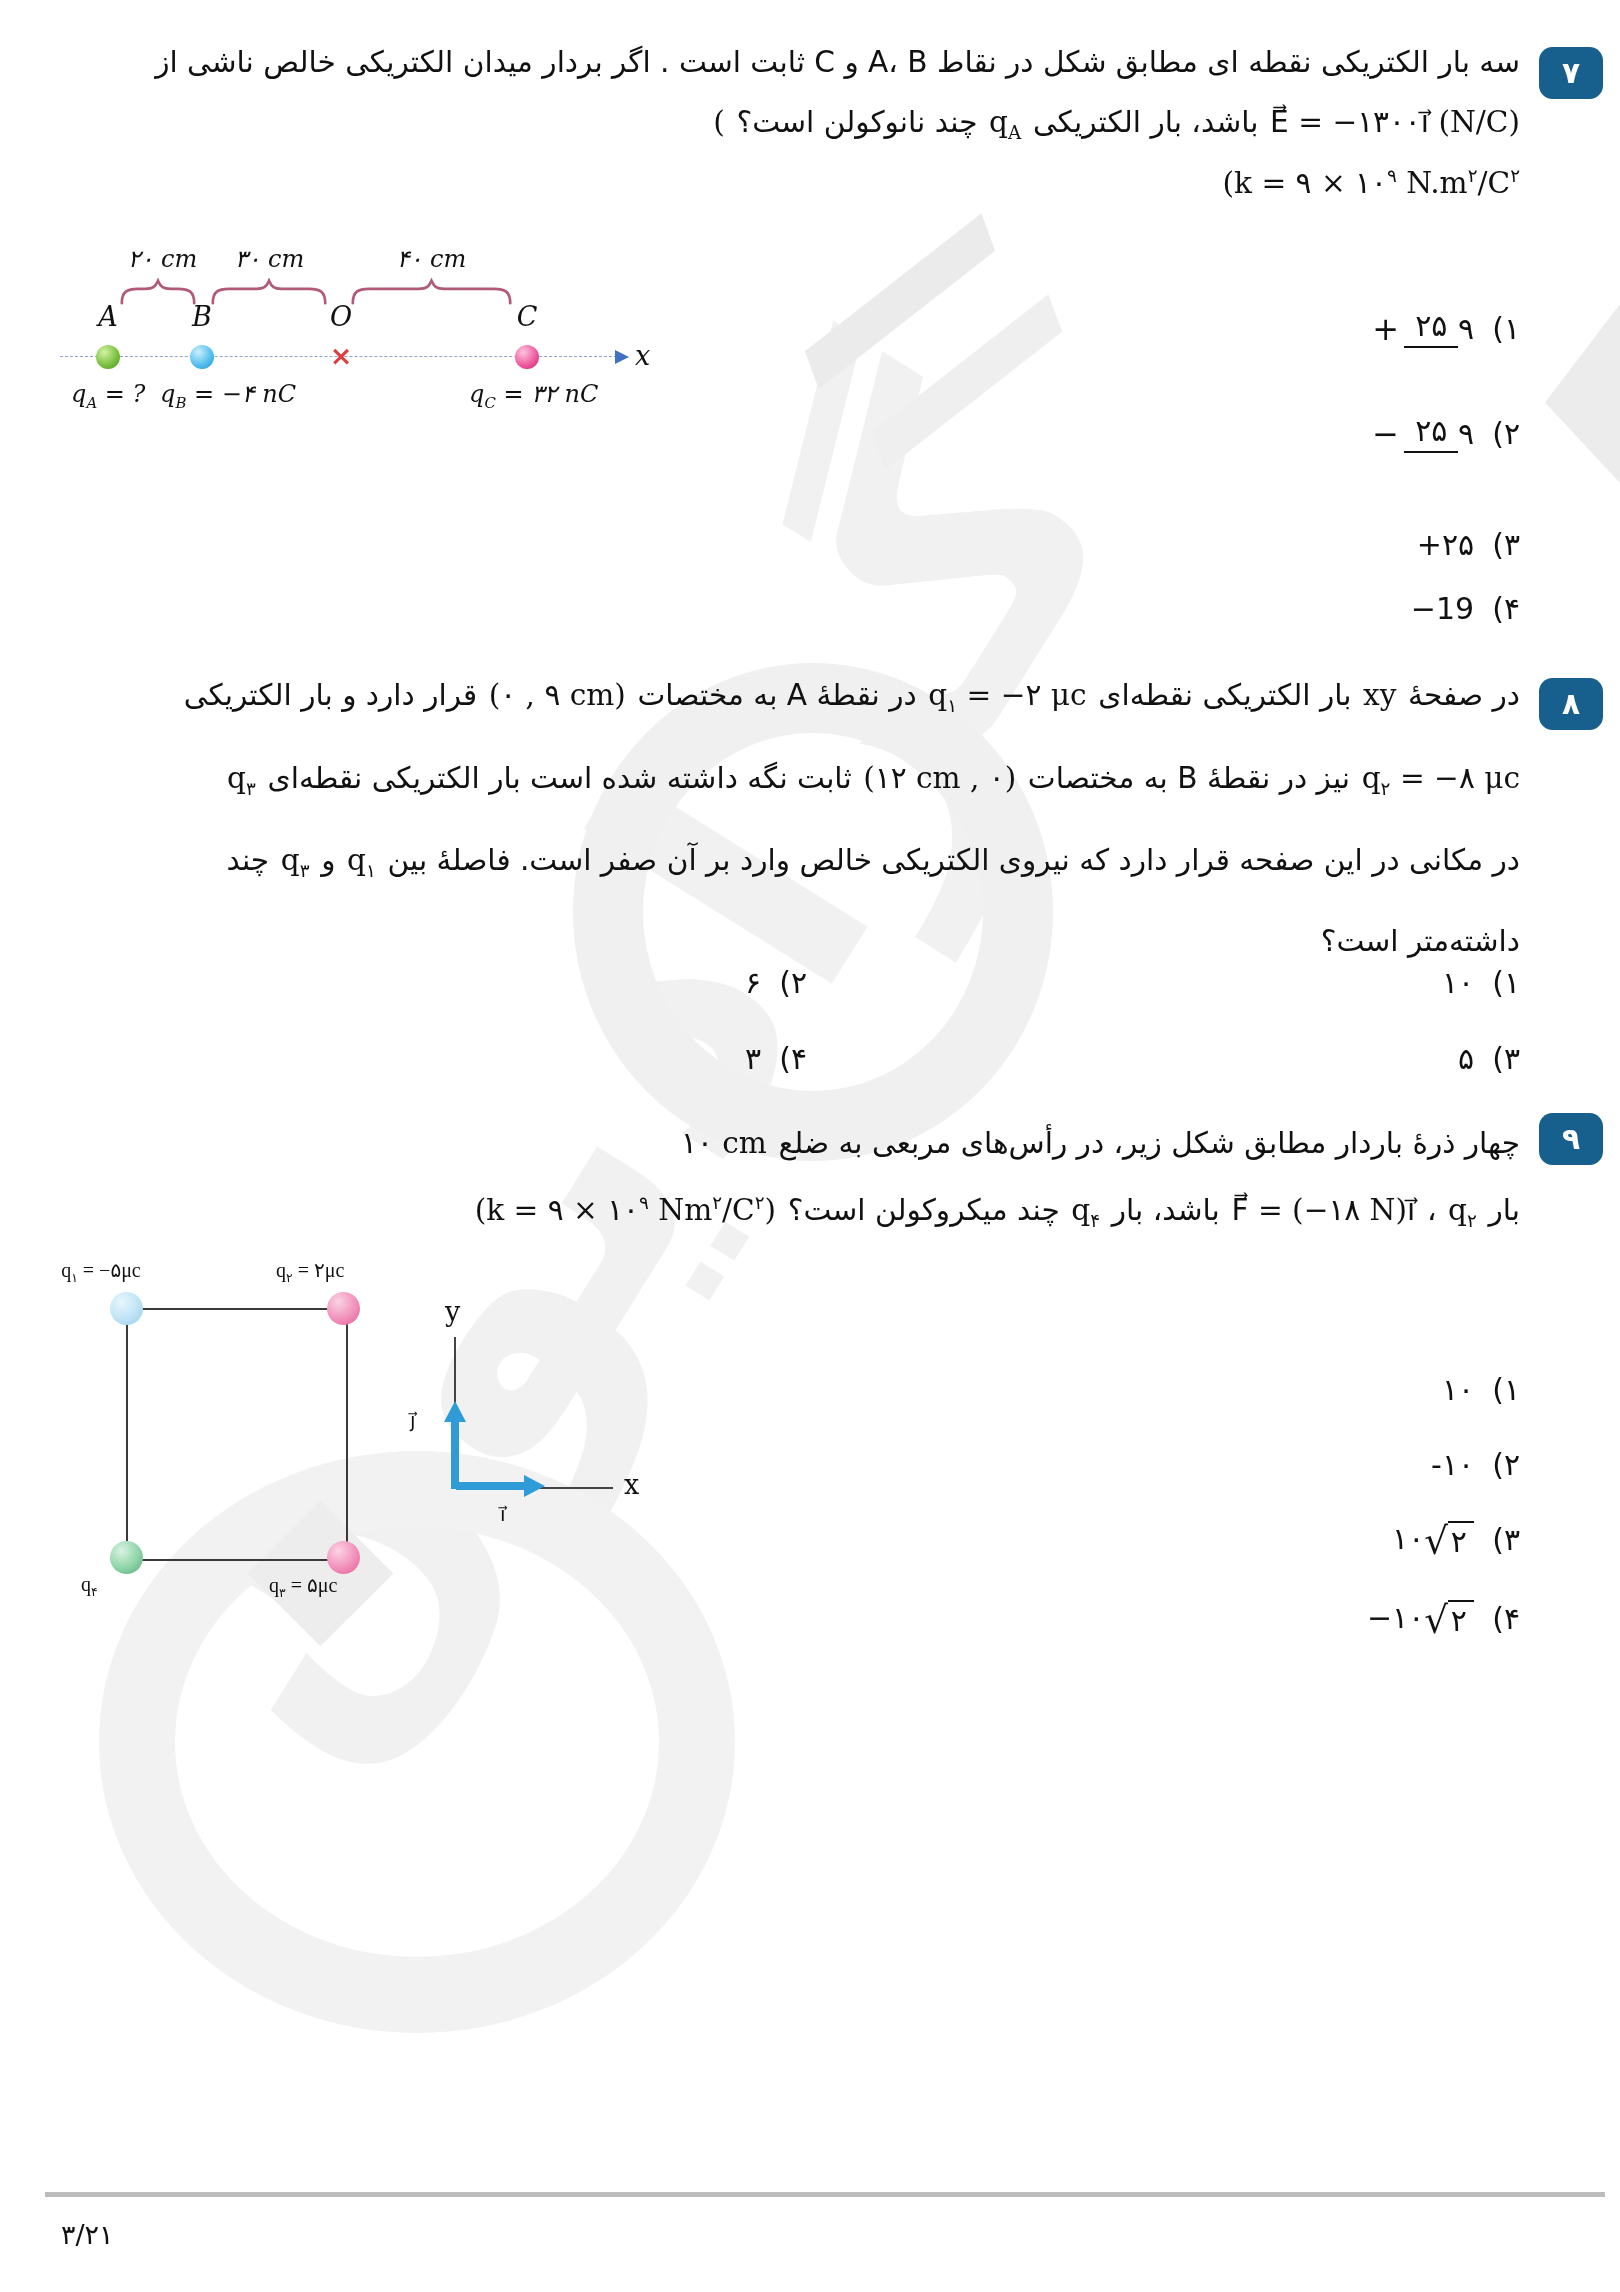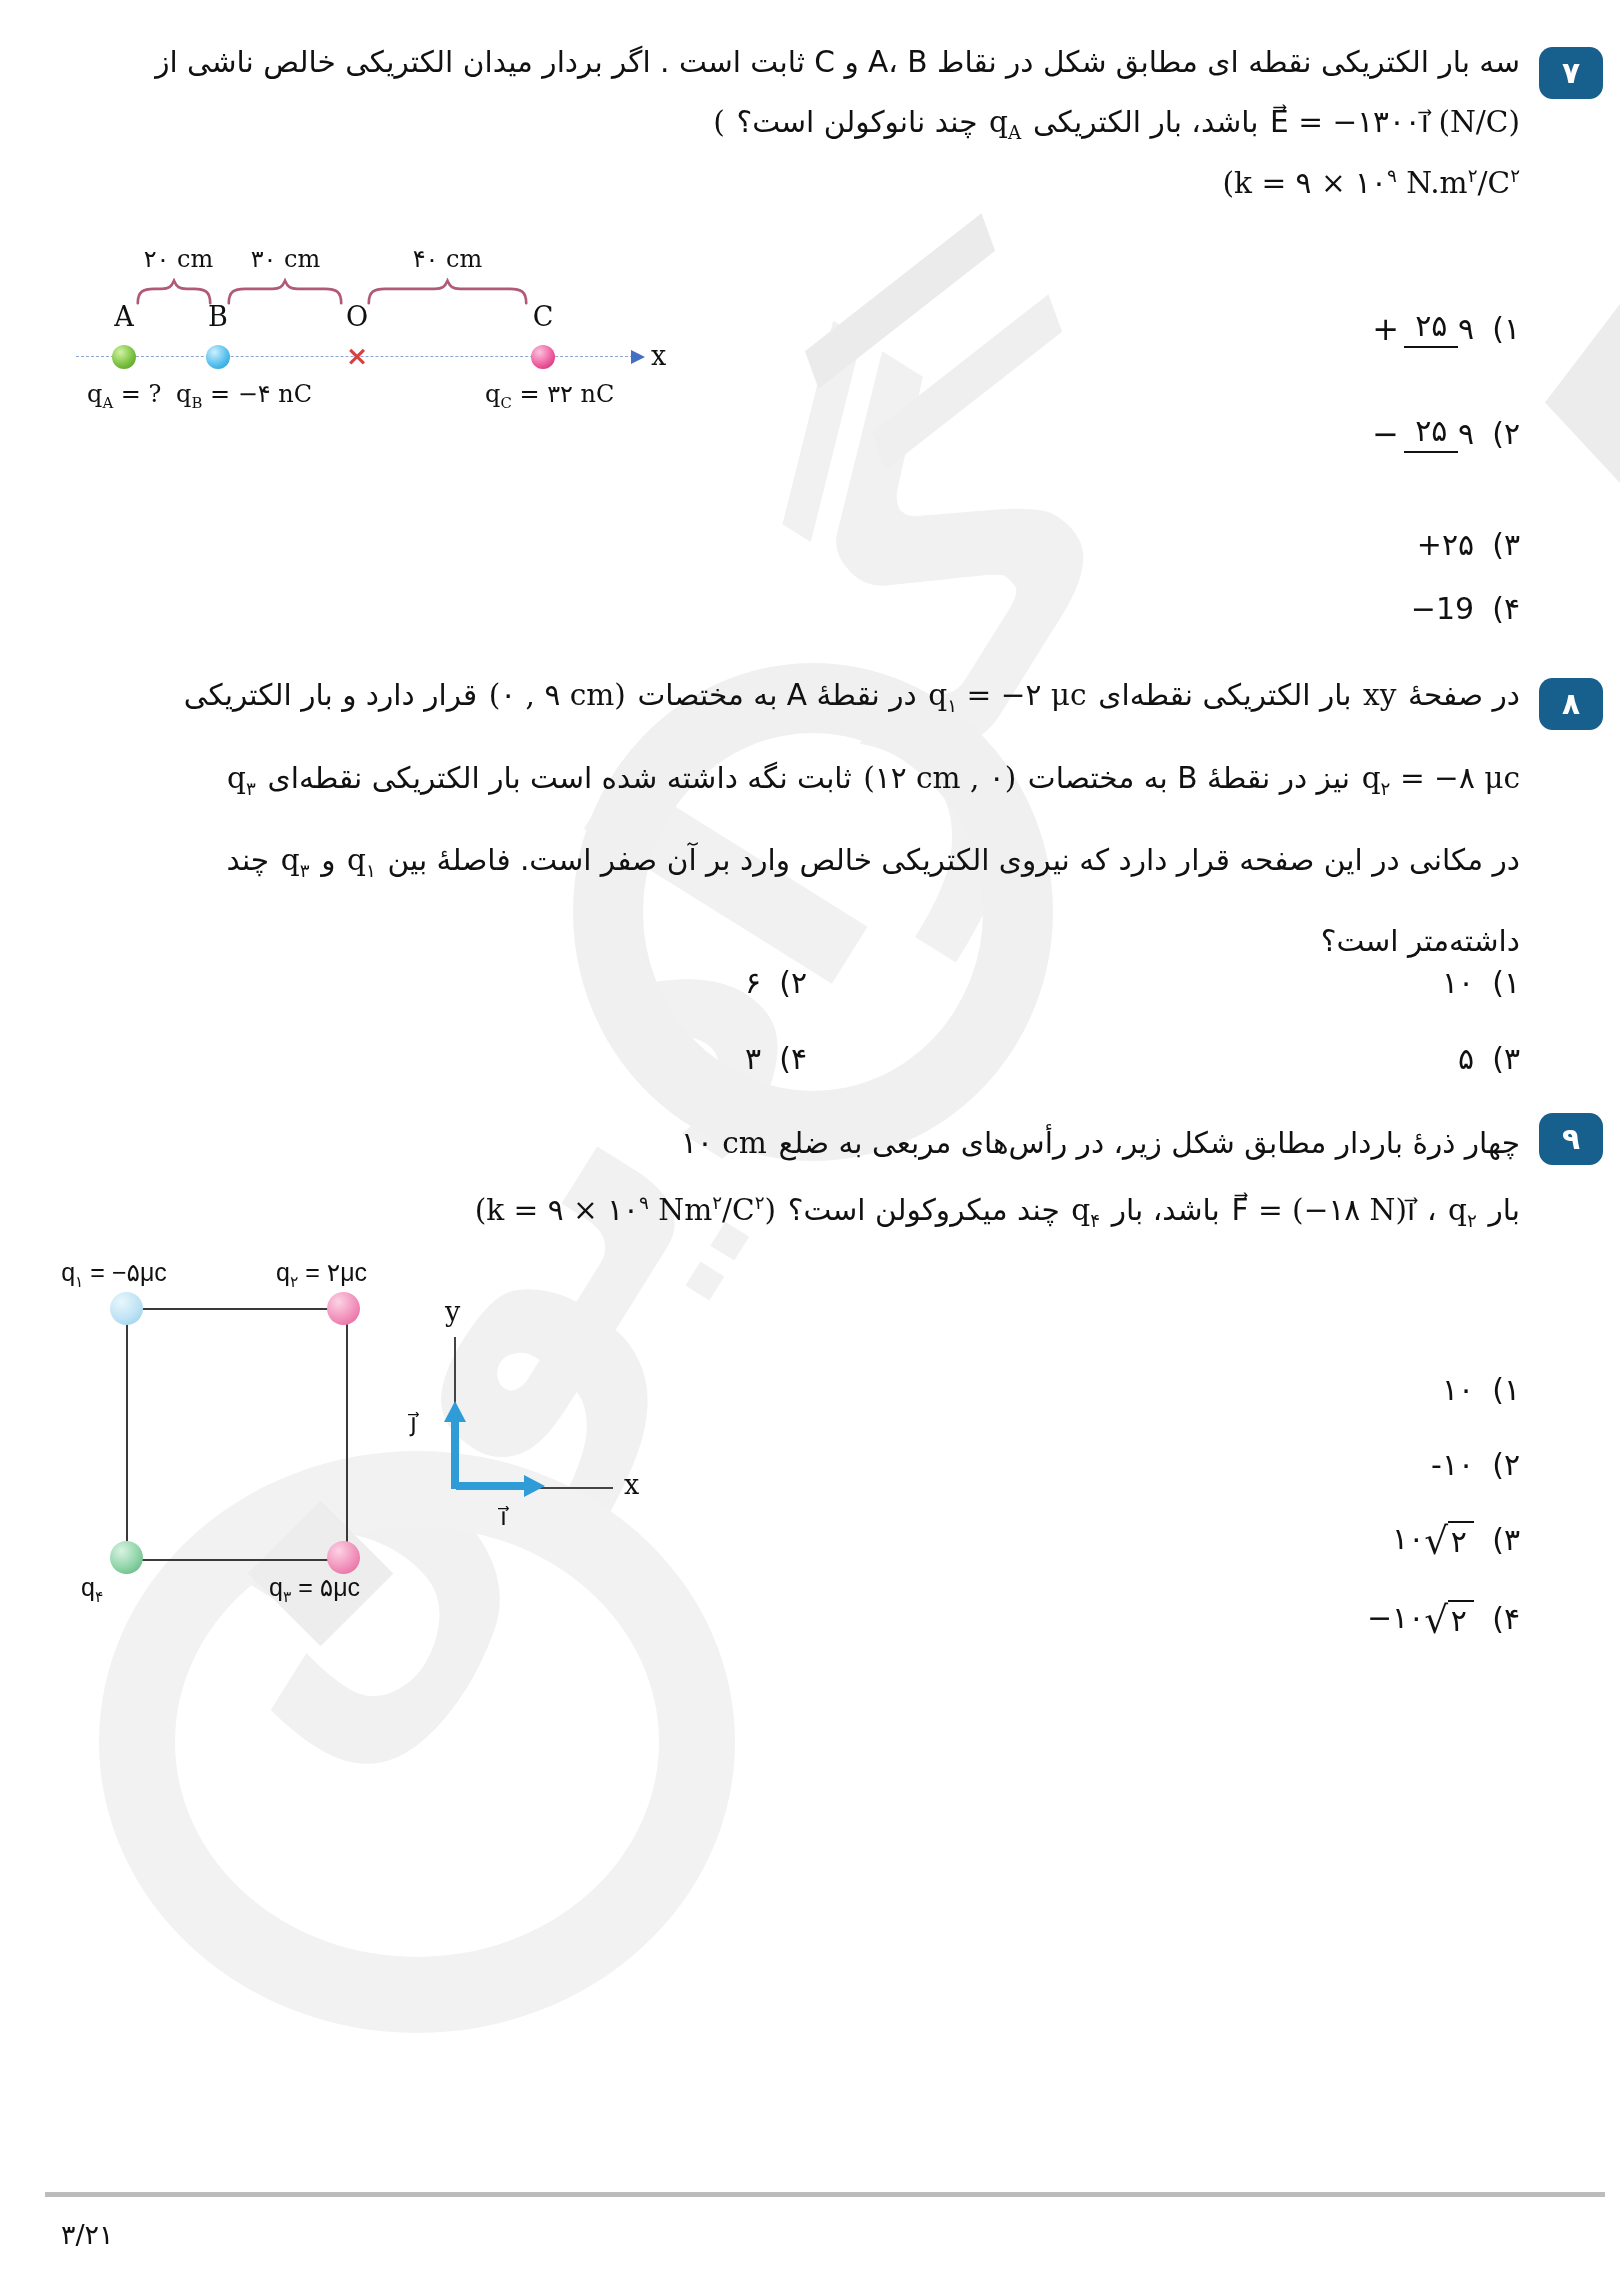--- a/index.html
+++ b/index.html
@@ -31,21 +31,21 @@
   .opt .val{direction:ltr;unicode-bidi:isolate;}
   .frac{display:inline-flex;flex-direction:row;align-items:center;line-height:1.15;}
   .frac .num{border-bottom:2.7px solid #111;padding:0 10.7px 2.7px;}
   .frac .den{padding-top:1.8px;}
   .fracwrap{display:inline-flex;align-items:center;gap:5.4px;}
   .sign{font-size:32px;}
   .sqrtwrap{display:inline-flex;align-items:flex-start;}
   .radical{font-size:1.25em;line-height:1;transform:translateY(1.8px);}
   .rad{border-top:2.7px solid #111;padding:3.6px 7.2px 0 2.7px;line-height:1;}
   
-  .diag7{position:absolute;left:51px;top:240px;width:690px;height:193px;z-index:2;}
+  .diag7{position:absolute;left:35px;top:240px;width:690px;height:193px;z-index:2;font-style:italic;}
   .dim-label{position:absolute;top:5.4px;width:99px;text-align:center;
              font-family:"DejaVu Serif","DejaVu Sans",serif;font-size:24px;direction:ltr;}
   .brace{position:absolute;top:38px;height:27px;}
   .pt-letter{position:absolute;top:61px;transform:translateX(-50%);
              font-family:"DejaVu Serif",serif;font-size:27px;}
   .dash-line{position:absolute;left:25px;top:116px;width:557px;border-top:1.8px dashed #8ea6cf;}
   .x-arrow{position:absolute;left:580px;top:110px;width:0;height:0;
            border-left:14.3px solid #4170c4;border-top:7.2px solid transparent;border-bottom:7.2px solid transparent;}
   .axis-lbl{position:absolute;font-family:"DejaVu Serif",serif;font-size:27px;}
   .ball{position:absolute;width:24px;height:24px;border-radius:50%;}
@@ -57,21 +57,21 @@
            color:#d94040;font-size:27px;font-weight:bold;}
   .charge-lbl{position:absolute;top:140px;font-family:"DejaVu Serif","DejaVu Sans",serif;
               font-size:24px;direction:ltr;white-space:nowrap;}
   
   .diag9{position:absolute;left:54px;top:1258px;width:627px;height:381px;z-index:2;}
   .sq{position:absolute;left:72px;top:50px;width:218px;height:249px;border:2.7px solid #3a3a3a;}
   .ball.lg{width:33px;height:33px;}
   .ball-q1{background:radial-gradient(circle at 35% 30%,#e8f7fd,#bfe3f5 55%,#8fcbe8);}
   .ball-pink{background:radial-gradient(circle at 35% 30%,#fcd3e4,#f191bb 55%,#e25d96);}
   .ball-q4{background:radial-gradient(circle at 35% 30%,#d9f3e2,#8fd4a8 55%,#55ab77);}
-  .d9-lbl{position:absolute;font-family:Liberation Sans, sans-serif;font-size:25px;
+  .d9-lbl{position:absolute;font-family:Liberation Serif, serif;font-size:20px;
           direction:ltr;white-space:nowrap;text-align:center;}
   .ax-line-v{position:absolute;left:400px;top:79px;width:2.2px;height:152px;background:#444;}
   .ax-line-h{position:absolute;left:400px;top:229px;width:159px;height:2.2px;background:#444;}
   .vec-j{position:absolute;left:397px;top:163px;width:8px;height:68px;background:#2f9cd8;}
   .vec-j-head{position:absolute;left:390px;top:143px;width:0;height:0;
               border-bottom:21.5px solid #2f9cd8;border-left:11.6px solid transparent;border-right:11.6px solid transparent;}
   .vec-i{position:absolute;left:402px;top:224px;width:68px;height:8px;background:#2f9cd8;}
   .vec-i-head{position:absolute;left:470px;top:217px;width:0;height:0;
               border-left:21.5px solid #2f9cd8;border-top:11.6px solid transparent;border-bottom:11.6px solid transparent;}
   

